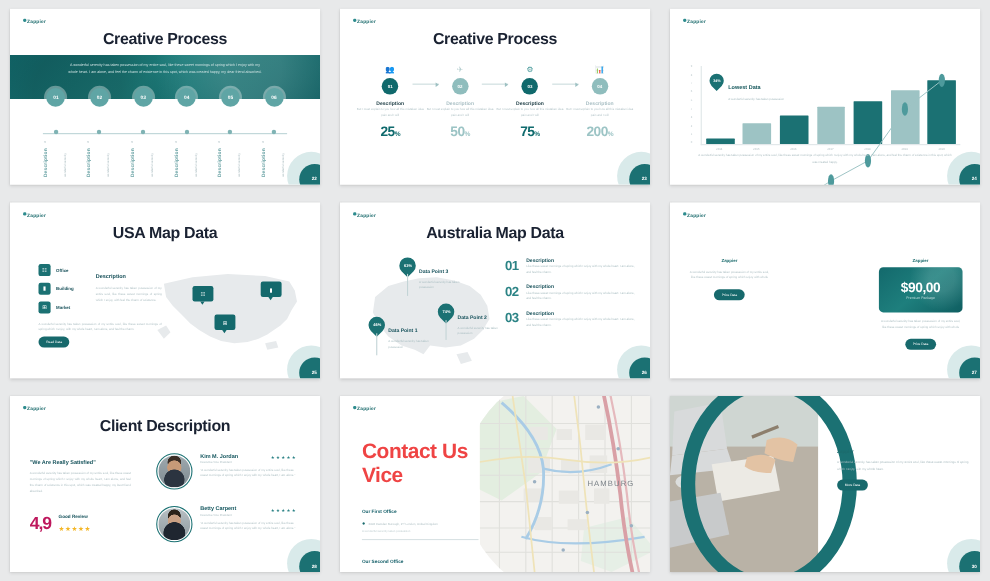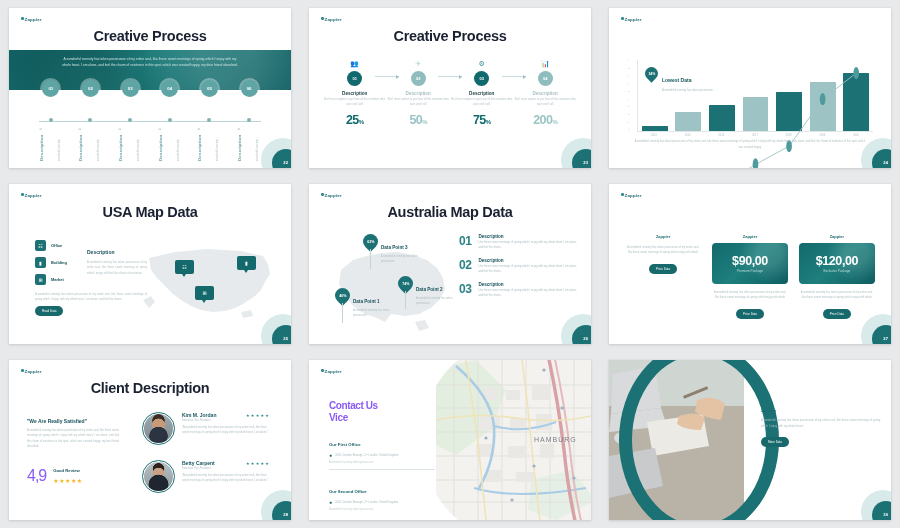--- a/index.html
+++ b/index.html
@@ -236,40 +236,40 @@
   .price-amt { font-size: 12.5px; font-weight: bold; color: #fff; letter-spacing: -.4px; position: relative; z-index: 2; }
   .price-name { font-size: 3.2px; color: #bfdbdb; margin-top: 1px; position: relative; z-index: 2; }
   .price-desc { font-size: 2.7px; color: #b0c1c5; line-height: 2; margin-top: 6px; }
   .price-btn { margin-top: 6px; }
 
   
   .quote-block { position: absolute; left: 18px; top: 58px; width: 92px; }
   .quote-block h4 { font-size: 5px; color: #15525b; }
   .quote-block p { font-size: 2.7px; color: #b0c1c5; line-height: 2; margin-top: 4px; text-align: justify; }
   .rate-row { display: flex; align-items: flex-end; margin-top: 8px; }
-  .rate-num { font-size: 16px; font-weight: normal; color: #8b5cf6; letter-spacing: -1px; line-height: .9; }
+  .rate-num { font-size: 16px; font-weight: bold; color: #be185d; letter-spacing: -1px; line-height: .9; }
   .rate-side { margin-left: 7px; }
   .rate-side b { font-size: 4.2px; color: #15525b; }
   .stars { color: #f4b728; font-size: 6px; letter-spacing: .5px; margin-top: 1px; }
   .tcard { position: absolute; display: flex; align-items: flex-start; }
   .avatar {
     width: 33px; height: 33px; border-radius: 50%;
     border: 1.6px solid #1b7173; overflow: hidden; flex: none; position: relative;
   }
   .avatar .face { position: absolute; inset: 1px; border-radius: 50%; }
   .tinfo { margin-left: 7px; width: 88px; }
   .tinfo .nm { display: flex; align-items: center; justify-content: space-between; }
   .tinfo .nm b { font-size: 5px; color: #14565e; }
   .tdots { color: #2e8487; font-size: 4px; letter-spacing: 1.2px; }
   .tinfo .role { font-size: 2.6px; color: #b0c1c5; margin-top: .5px; }
   .tinfo p { font-size: 2.7px; color: #b0c1c5; line-height: 2; margin-top: 3px; }
 
   
   .contact-left { position: absolute; left: 20px; top: 40px; width: 106px; }
-  .contact-left h2 { font-size: 10px; font-weight: bold; color: #8b5cf6; line-height: 1.15; letter-spacing: -.4px; }
+  .contact-left h2 { font-size: 19px; font-weight: bold; color: #ef4444; line-height: 1.15; letter-spacing: -.4px; }
   .office { margin-top: 9px; }
   .office > b { font-size: 4.3px; color: #16606a; }
   .addr { display: flex; margin-top: 3px; }
   .addr .pinic { color: #17696c; font-size: 5px; line-height: 1; margin-right: 3px; }
   .addr p { font-size: 2.7px; color: #adbec2; line-height: 1.9; }
   .office .sub { font-size: 2.6px; color: #c3d0d3; margin-top: 3px; }
   .divider { height: .5px; background: #d9e2e4; margin: 5px 0 0; }
   .mapimg { position: absolute; right: 0; top: 0; width: 155px; height: 160px; overflow: hidden; }
 
   
@@ -625,29 +625,20 @@
         <div class="price-col">
           <div class="price-logo">Zappier</div>
           <p class="price-desc">A wonderful serenity has taken possession of my entire soul, like these sweet mornings of spring which enjoy with whole</p>
           <button class="btn price-btn">Price Data</button>
         </div>
         <div class="price-col">
           <div class="price-logo">Zappier</div>
           <div class="price-card">
             <div class="price-amt">$90,00</div>
             <div class="price-name">Premium Package</div>
-          </div>
-          <p class="price-desc">A wonderful serenity has taken possession of my entire soul, like these sweet mornings of spring which enjoy with whole</p>
-          <button class="btn price-btn">Price Data</button>
-        </div>
-        <div class="price-col">
-          <div class="price-logo">Zappier</div>
-          <div class="price-card">
-            <div class="price-amt">$120,00</div>
-            <div class="price-name">Exclusive Package</div>
           </div>
           <p class="price-desc">A wonderful serenity has taken possession of my entire soul, like these sweet mornings of spring which enjoy with whole</p>
           <button class="btn price-btn">Price Data</button>
         </div>
       </div>
 
       <div class="corner">
         <div class="arc1"></div>
           <div class="arc2"></div>
       </div>

